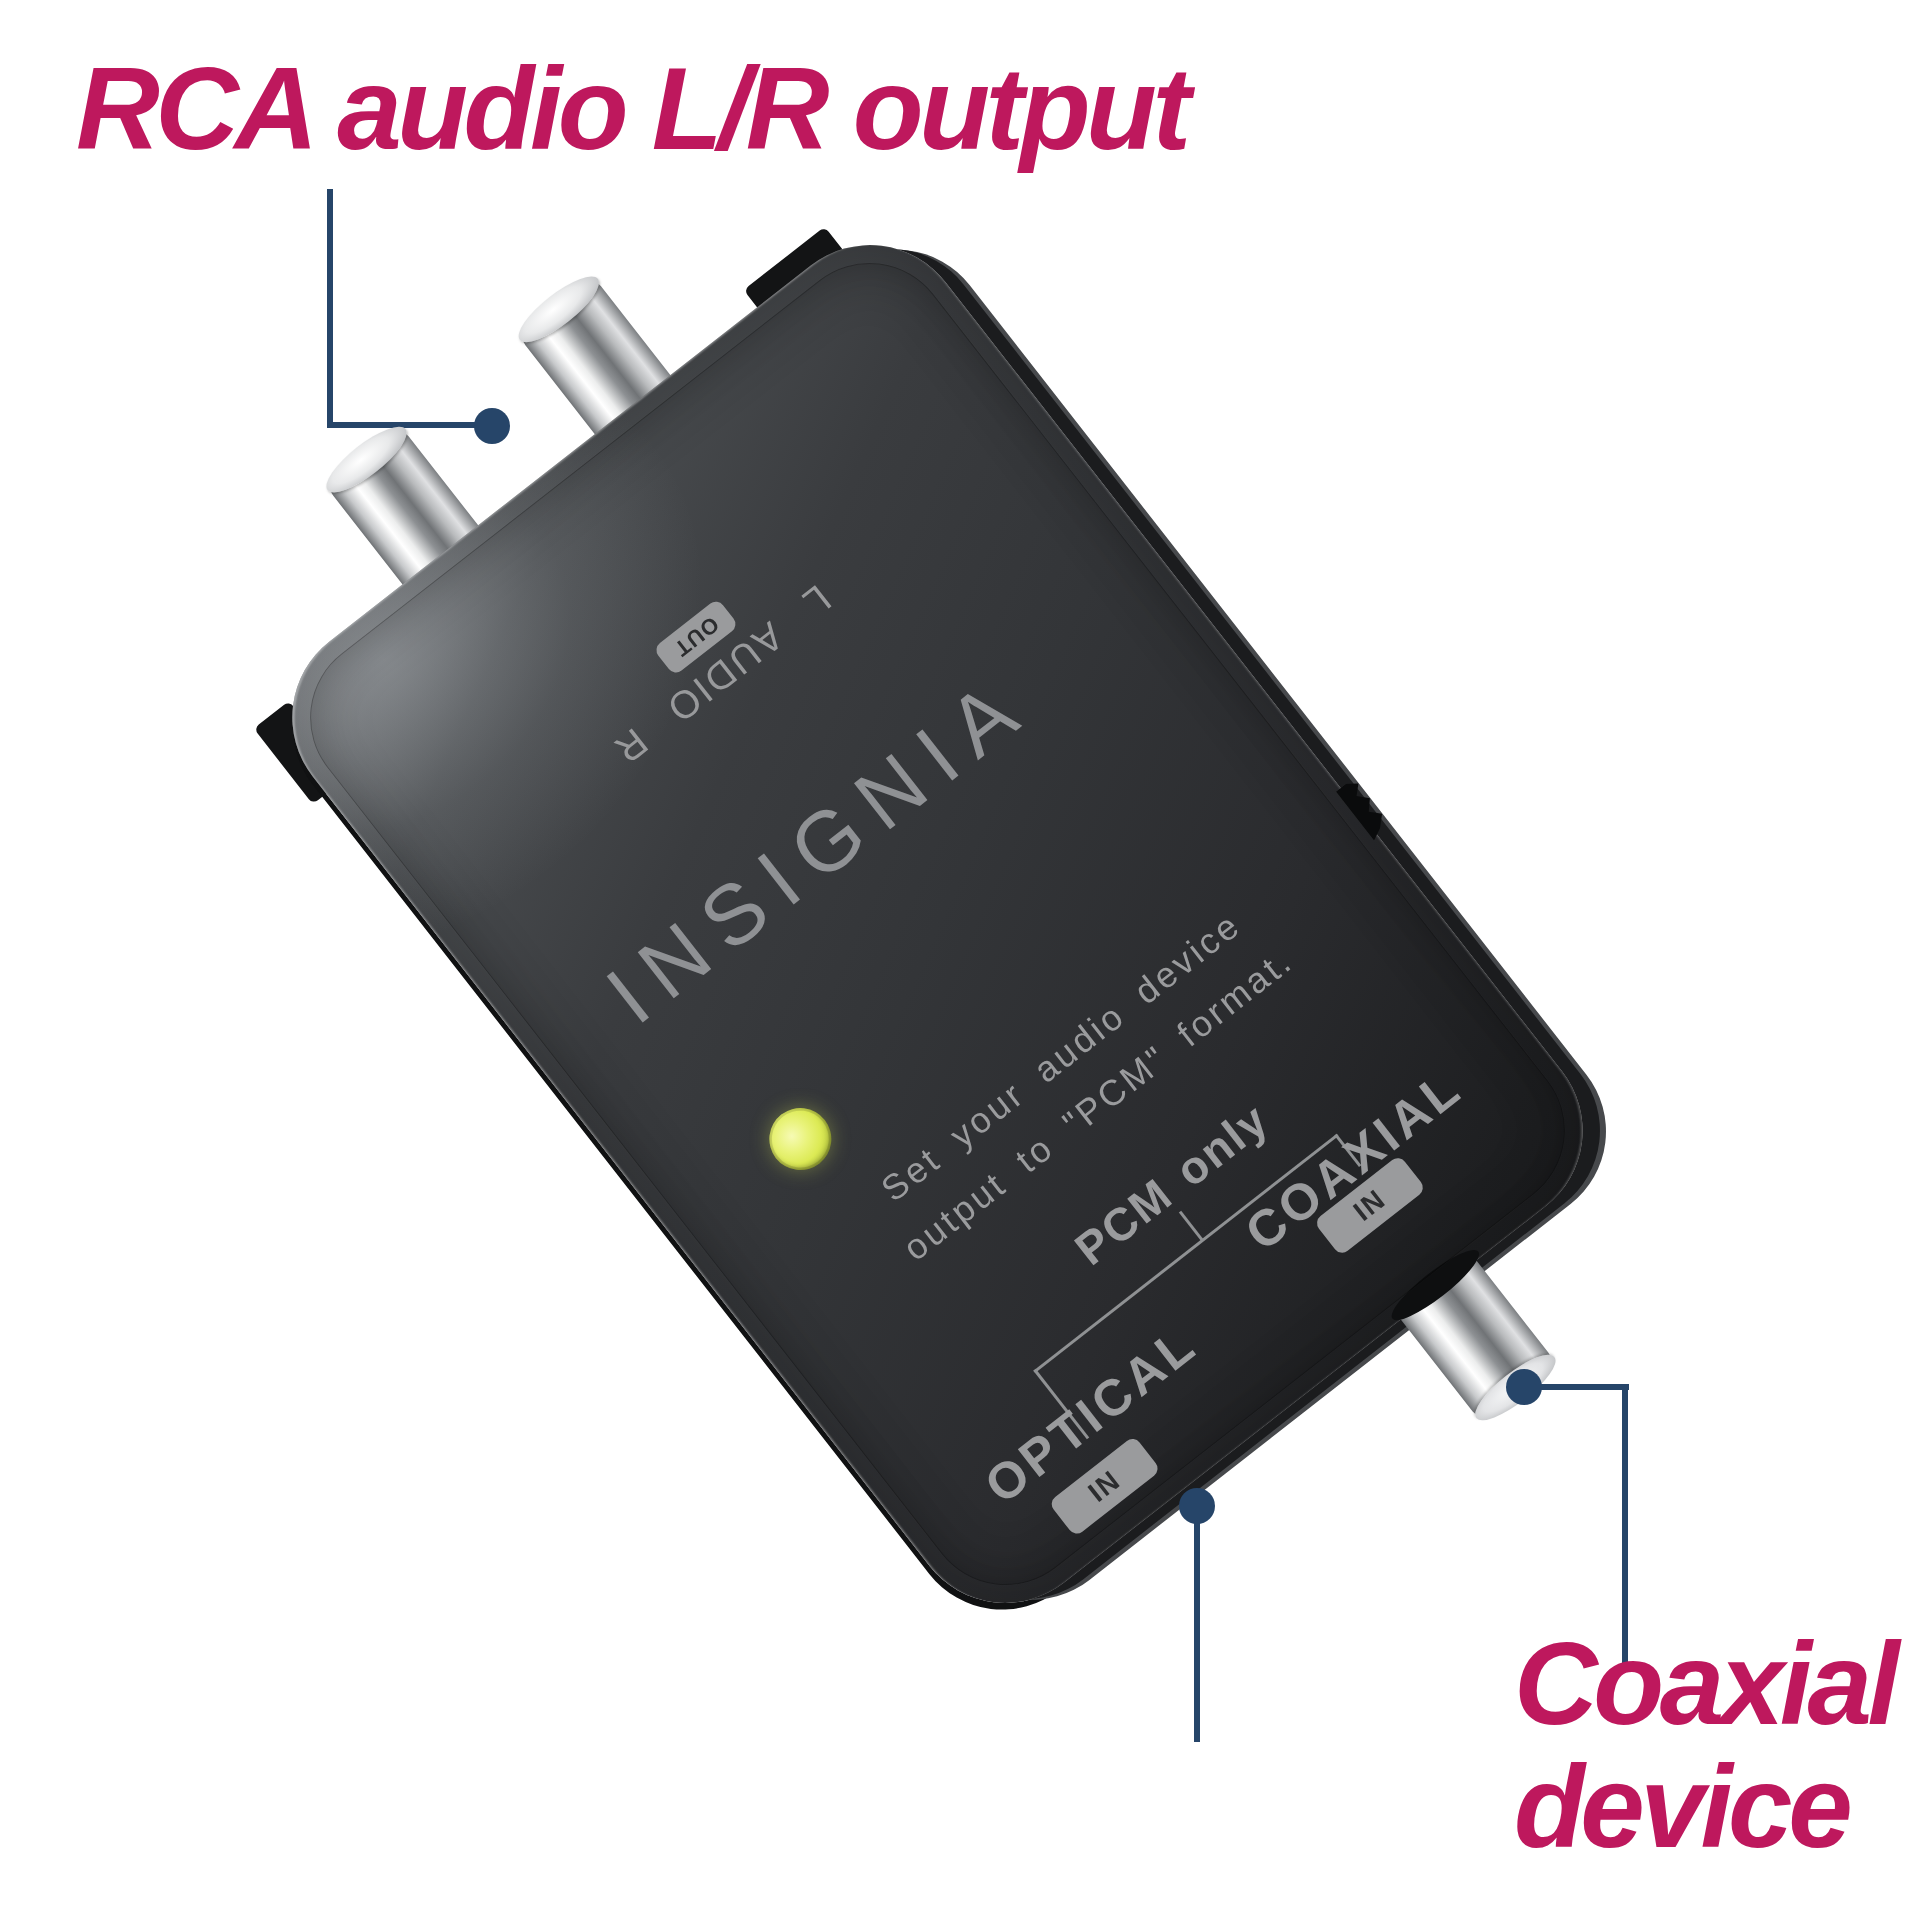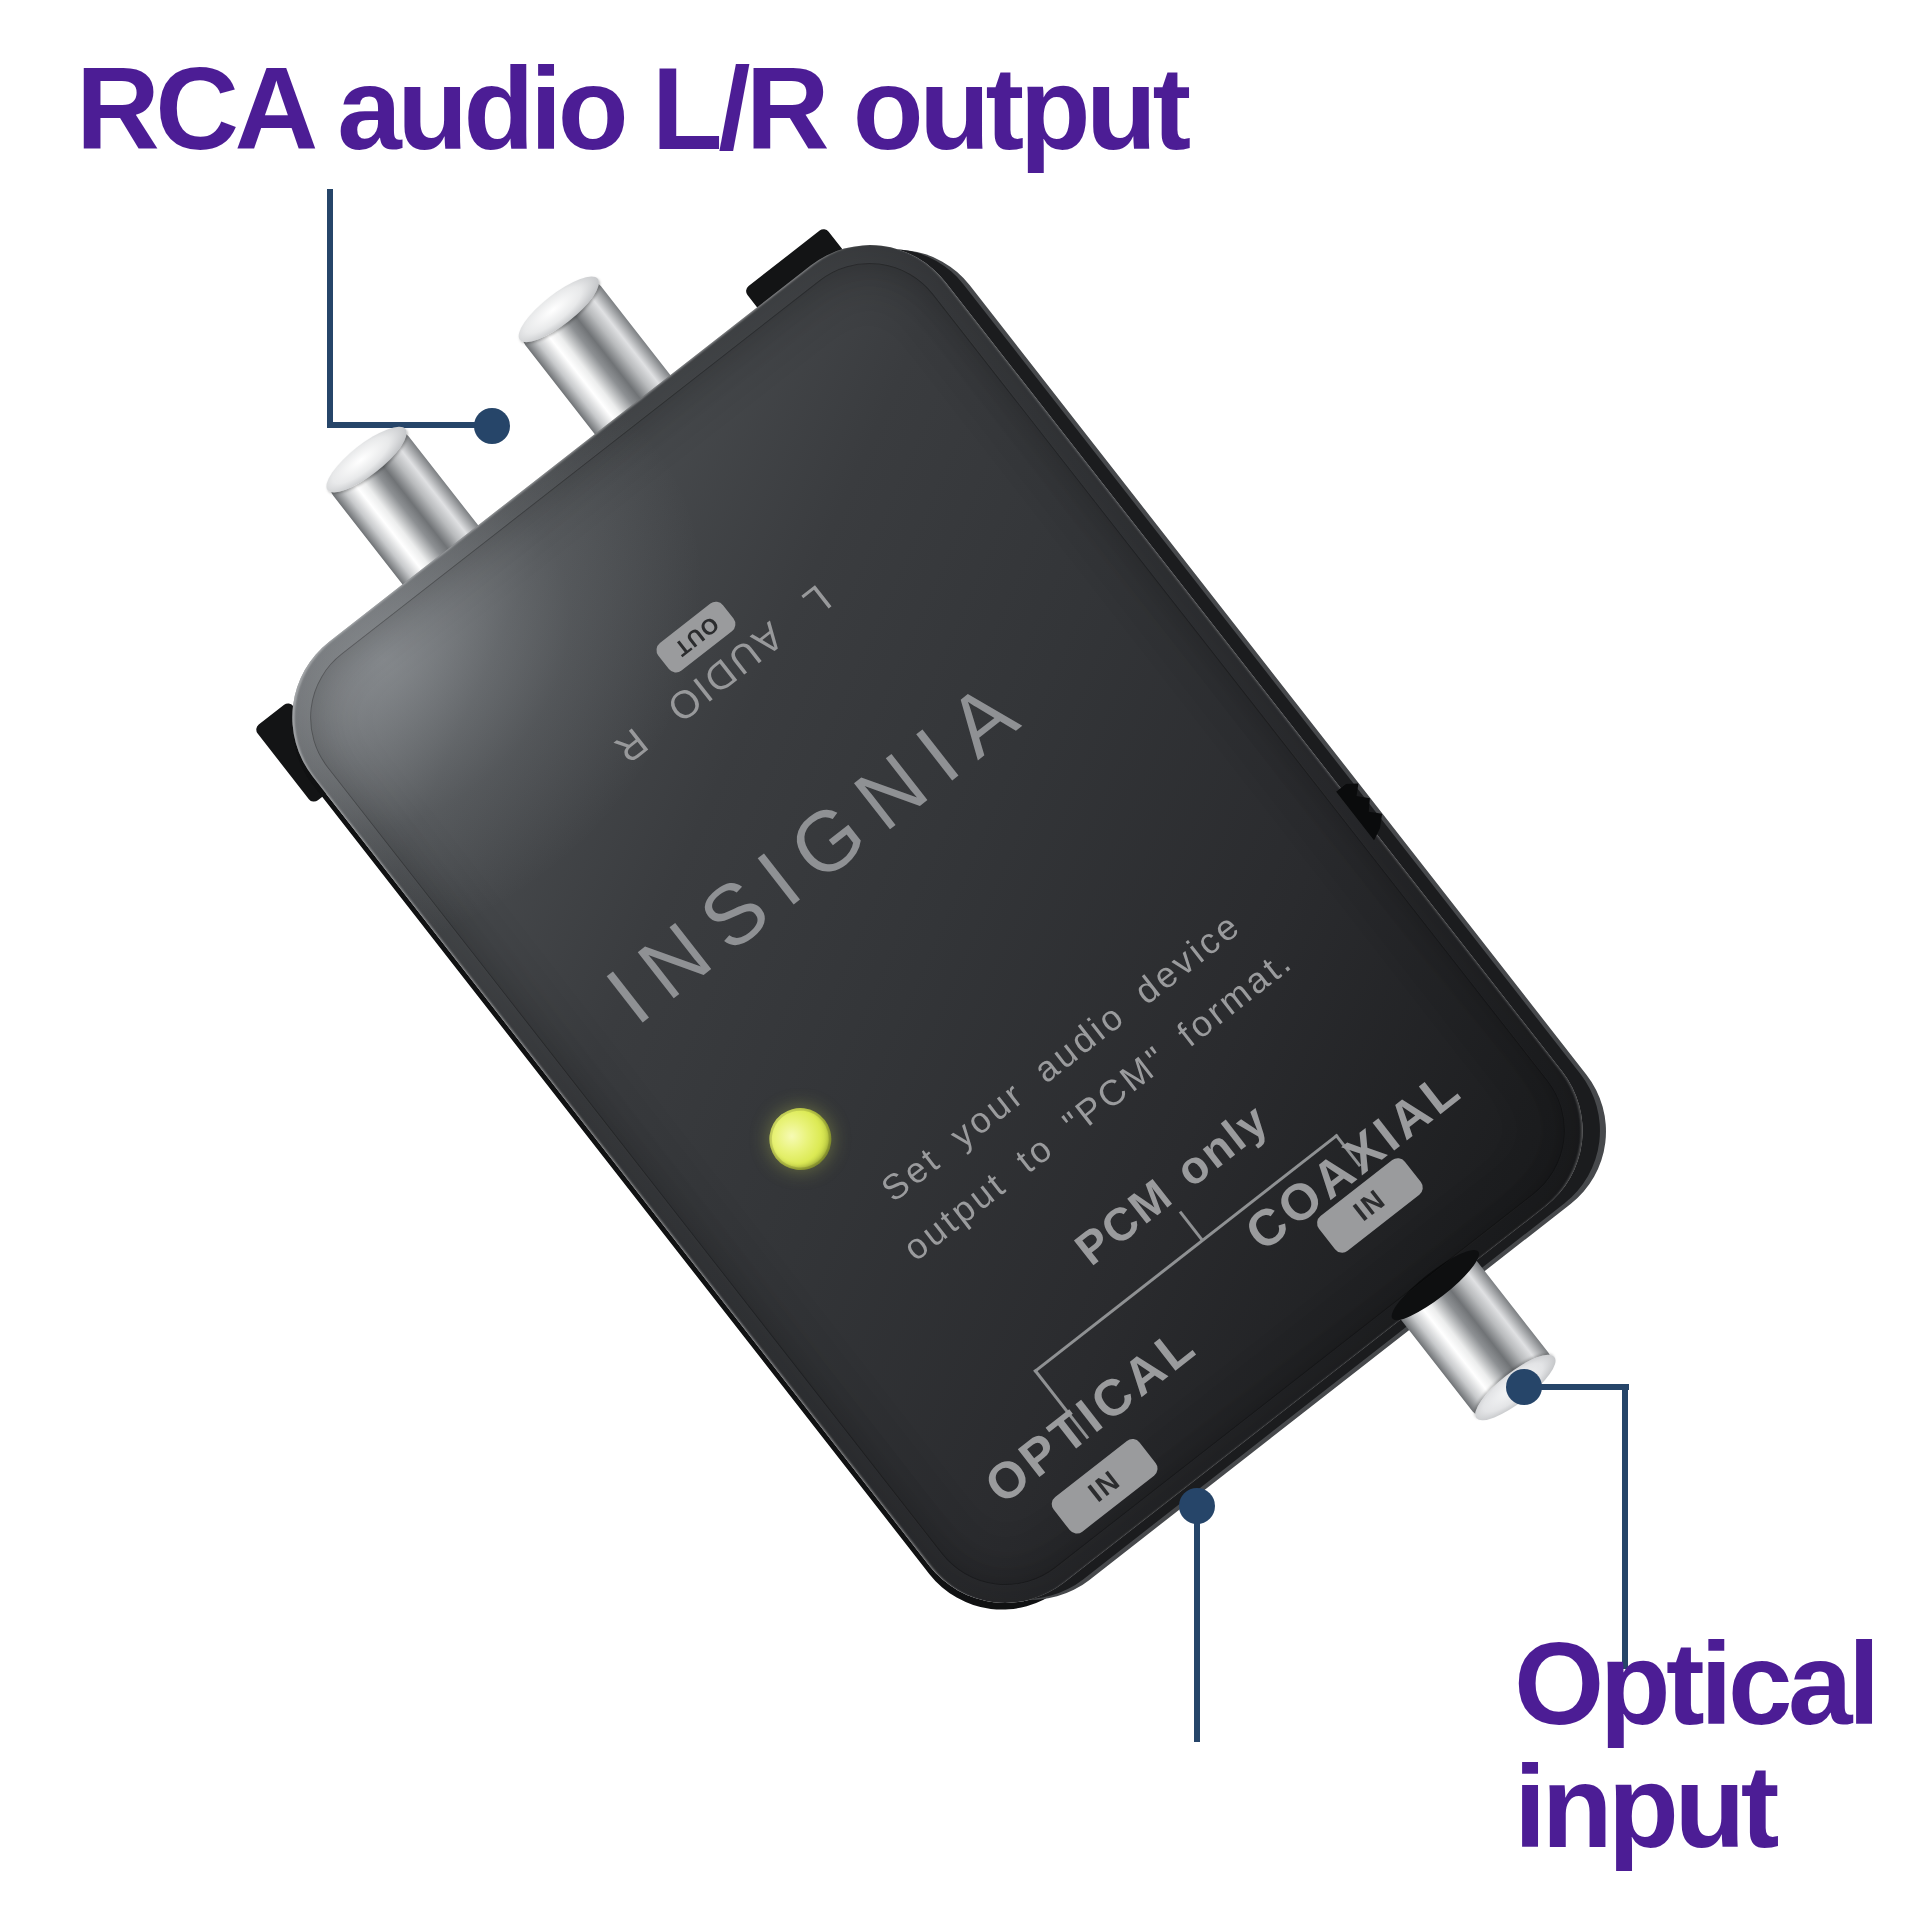--- a/index.html
+++ b/index.html
@@ -3,22 +3,22 @@
 <meta charset="utf-8">
 <style>
   html,body{margin:0;padding:0;background:#ffffff;}
   .stage{
     position:relative;width:1926px;height:1926px;background:#ffffff;
     overflow:hidden;font-family:"Liberation Sans",sans-serif;
   }
 
   
   .callout-text{
-    position:absolute;color:#4c1d95;font-weight:bold;
-    font-size:116px;letter-spacing:-4.5px;line-height:1.06;white-space:nowrap;
+    position:absolute;color:#be185d;font-weight:bold;
+    font-size:116px;letter-spacing:-4.5px;line-height:1.06;white-space:nowrap;font-style:italic;
   }
   .callout-text.wrap{white-space:normal;width:398px;}
 
   
   .lead{position:absolute;background:#264569;}
   .dot{position:absolute;width:36px;height:36px;border-radius:50%;background:#264569;}
 
   
   .device{
     position:absolute;left:536px;top:327px;width:803px;height:1194px;
@@ -176,16 +176,16 @@
     <div class="badge in-badge center" style="left:569px;top:1085px;">IN</div>
   </div>
 
   <div class="dot" style="left:1179px;top:1488px;"></div>
   <div class="lead" style="left:1194px;top:1506px;width:5.8px;height:236px;"></div>
 
   <div class="dot" style="left:1506px;top:1369px;"></div>
   <div class="lead" style="left:1524px;top:1384px;width:105px;height:5.8px;"></div>
   <div class="lead" style="left:1622px;top:1384px;width:5.8px;height:285px;"></div>
 
-  <div class="callout-text wrap" style="left:1514px;top:1623px;">Optical input</div>
+  <div class="callout-text wrap" style="left:1514px;top:1623px;">Coaxial device</div>
 
 </div>
 
 
 </body></html>

